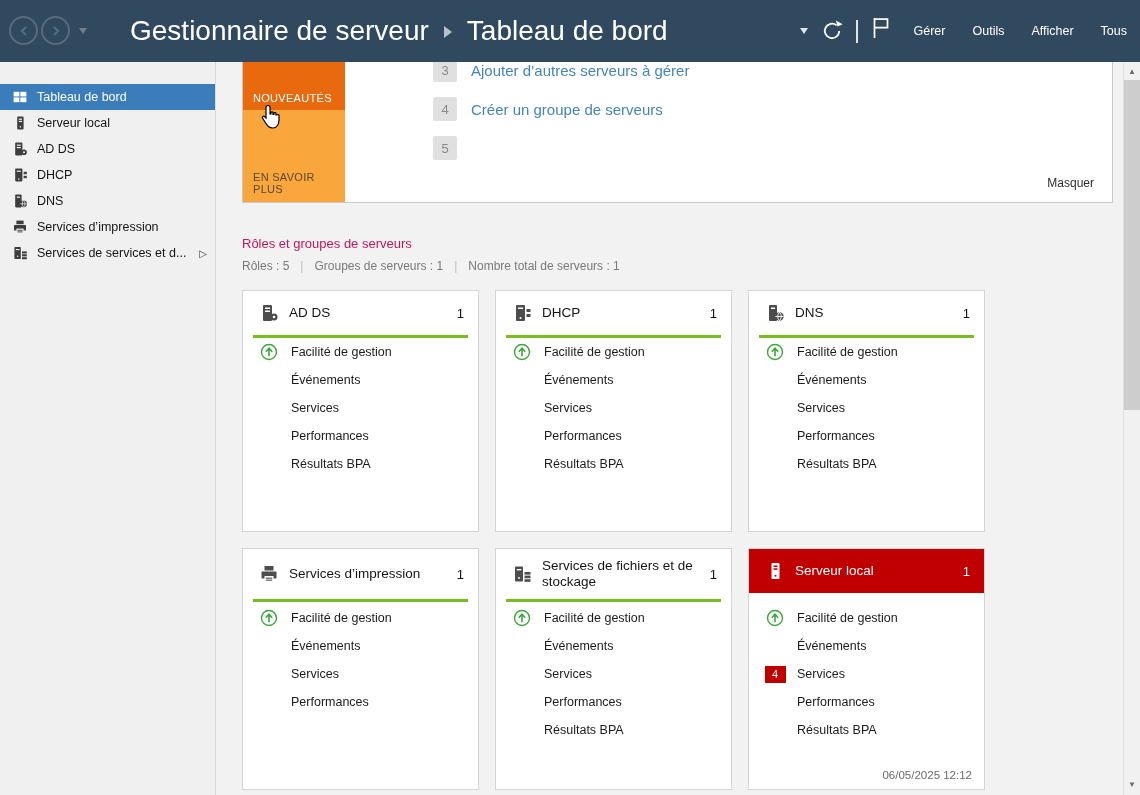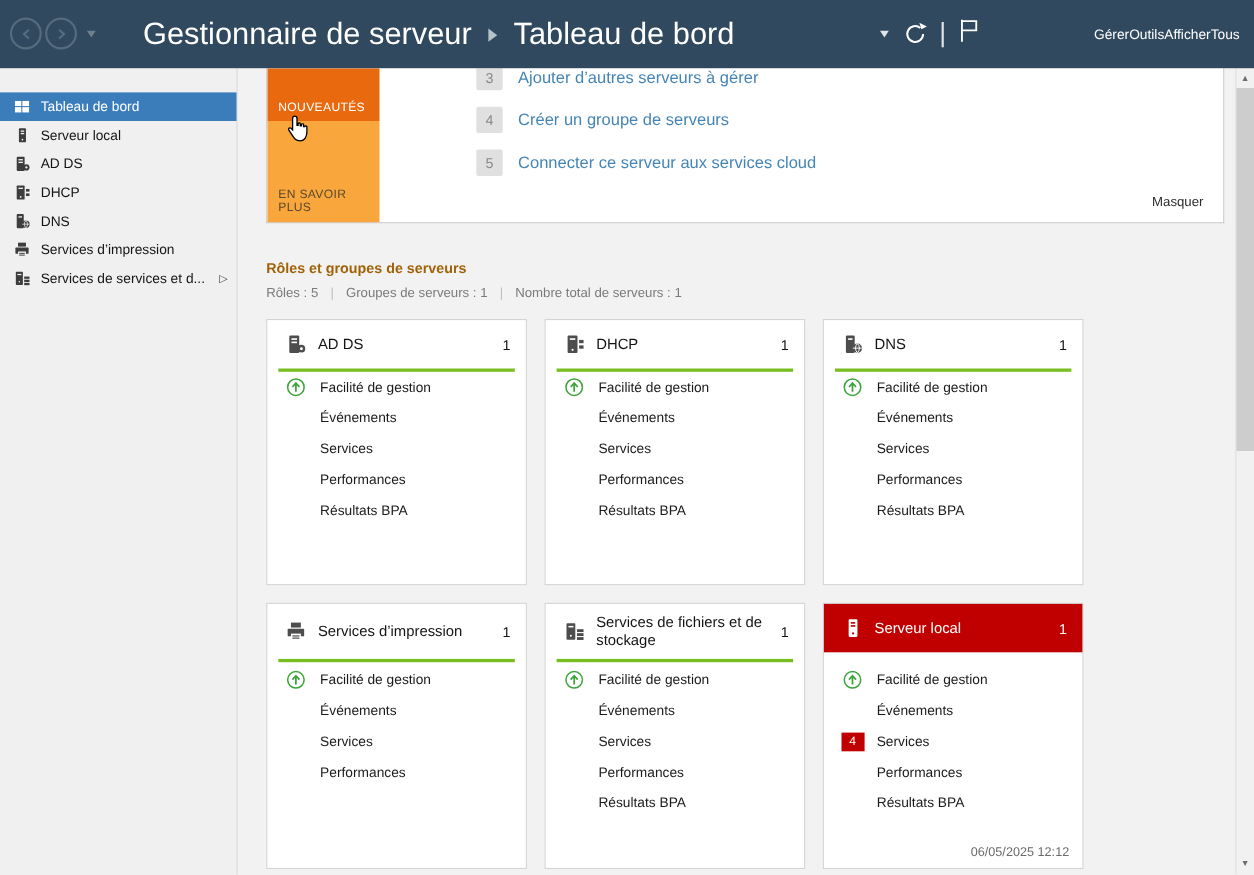--- a/index.html
+++ b/index.html
@@ -17,21 +17,21 @@
   .nav-btn{position:absolute;top:16px;width:29px;height:29px;border:2px solid #566b7d;border-radius:50%;display:flex;align-items:center;justify-content:center}
   .nav-back{left:9px}.nav-fwd{left:41px}
   .nav-btn svg{width:16px;height:16px;stroke:#566b7d;fill:none;stroke-width:2.2}
   .nav-caret{position:absolute;left:79px;top:28px;width:0;height:0;border-left:4.5px solid transparent;border-right:4.5px solid transparent;border-top:6px solid #6e7f8e}
   .crumb{position:absolute;left:130px;top:0;height:62px;display:flex;align-items:center;color:#fff;font-size:28px}
   .crumb-sep{width:0;height:0;border-left:8px solid #b6c2cb;border-top:6px solid transparent;border-bottom:6px solid transparent;margin:2px 15px 0 15px}
   .tb-caret{position:absolute;left:800px;top:28px;width:0;height:0;border-left:4.5px solid transparent;border-right:4.5px solid transparent;border-top:6px solid #dfe5ea}
   .tb-refresh{position:absolute;left:820px;top:19px;width:24px;height:24px}
   .tb-pipe{position:absolute;left:856px;top:20px;width:2px;height:23px;background:rgba(255,255,255,.85)}
   .tb-flag{position:absolute;left:870px;top:16px;width:22px;height:26px}
-  .menus{position:absolute;right:13px;top:0;height:62px;display:flex;align-items:center;color:#fff;font-size:12.5px}
+  .menus{position:absolute;right:13px;top:0;height:62px;display:flex;gap:27px;align-items:center;color:#fff;font-size:12.5px}
   .menus span{cursor:default}
 
   
   .sidebar{position:absolute;left:0;top:62px;bottom:0;width:216px;background:var(--sidebar_bg);border-right:1px solid #d9d9d9;padding-top:22px;z-index:5}
   .side-item{height:26px;display:flex;align-items:center;gap:9px;padding:0 6px 0 12px;font-size:12.5px;color:#151515}
   .side-item.selected{background:var(--selection_blue);color:#fff}
   .side-ic{width:16px;height:16px;flex:0 0 16px}
   .side-ic svg{width:16px;height:16px;fill:#3d3d3d}
   .side-ic svg .lt{fill:var(--sidebar_bg)}
   .side-ic svg .ln{stroke:var(--sidebar_bg);fill:none;stroke-width:.9}
@@ -46,21 +46,21 @@
   .orange-top{position:relative;height:48px;background:var(--orange_dark)}
   .orange-bot{position:relative;height:93px;background:var(--orange_light)}
   .orange-top span{position:absolute;left:10px;bottom:6px;color:#fff;font-size:11px;letter-spacing:.3px}
   .orange-bot span{position:absolute;left:10px;bottom:8px;color:#5a4a2f;font-size:11px;letter-spacing:.3px}
   .steps{position:absolute;left:190px;top:-4px;display:flex;flex-direction:column;gap:15px}
   .step{display:flex;align-items:center;height:24px}
   .step-num{width:24px;height:24px;background:#e0e0e0;color:#8a8a8a;font-size:13px;display:flex;align-items:center;justify-content:center;border-radius:2px;flex:0 0 24px}
   .step-link{margin-left:14px;font-size:15px;color:var(--link_blue);cursor:pointer}
   .hide-link{position:absolute;right:18px;bottom:12px;font-size:12px;color:#2b2b2b;cursor:pointer}
 
-  .roles-title{position:absolute;left:25px;top:174px;font-size:13px;font-weight:bold;color:#a16207}
+  .roles-title{position:absolute;left:25px;top:174px;font-size:13px;font-weight:normal;color:#be185d}
   .roles-stats{position:absolute;left:25px;top:197px;font-size:12px;color:#7a7a7a;display:flex;align-items:flex-start}
   .stat-sep{margin:0 11px;color:#bfbfbf}
 
   .tiles{position:absolute;left:25px;top:228px;display:grid;grid-template-columns:repeat(3,237px);gap:16px}
   .tile{position:relative;width:237px;height:242px;background:#fff;border:1px solid var(--tile_border)}
   .tile-head{display:flex;align-items:center;height:44px;padding:0 14px 0 16px;gap:10px}
   .tile.tall .tile-head{height:50px}
   .tile-ic{width:20px;height:20px;flex:0 0 20px}
   .tile-ic svg{width:20px;height:20px;fill:#4d4d4d}
   .tile-ic svg .lt{fill:#fff}
@@ -236,21 +236,20 @@
       <div class="step">
         <span class="step-num">3</span>
         <span class="step-link">Ajouter d’autres serveurs à gérer</span>
       </div>
       <div class="step">
         <span class="step-num">4</span>
         <span class="step-link">Créer un groupe de serveurs</span>
       </div>
       <div class="step">
         <span class="step-num">5</span>
-        <span class="step-link">Connecter ce serveur aux services cloud</span>
       </div>
     </div>
     <span class="hide-link">Masquer</span>
   </div>
 
   <div class="roles-title">Rôles et groupes de serveurs</div>
   <div class="roles-stats">
     <span>Rôles : 5</span>
     <span class="stat-sep">|</span>
     <span>Groupes de serveurs : 1</span>

